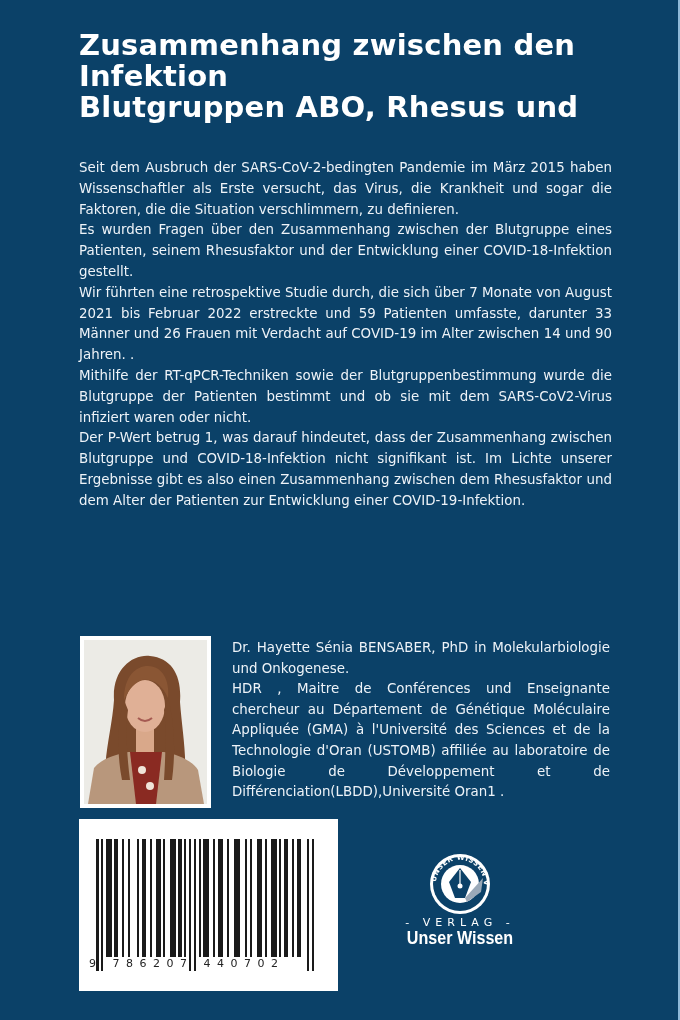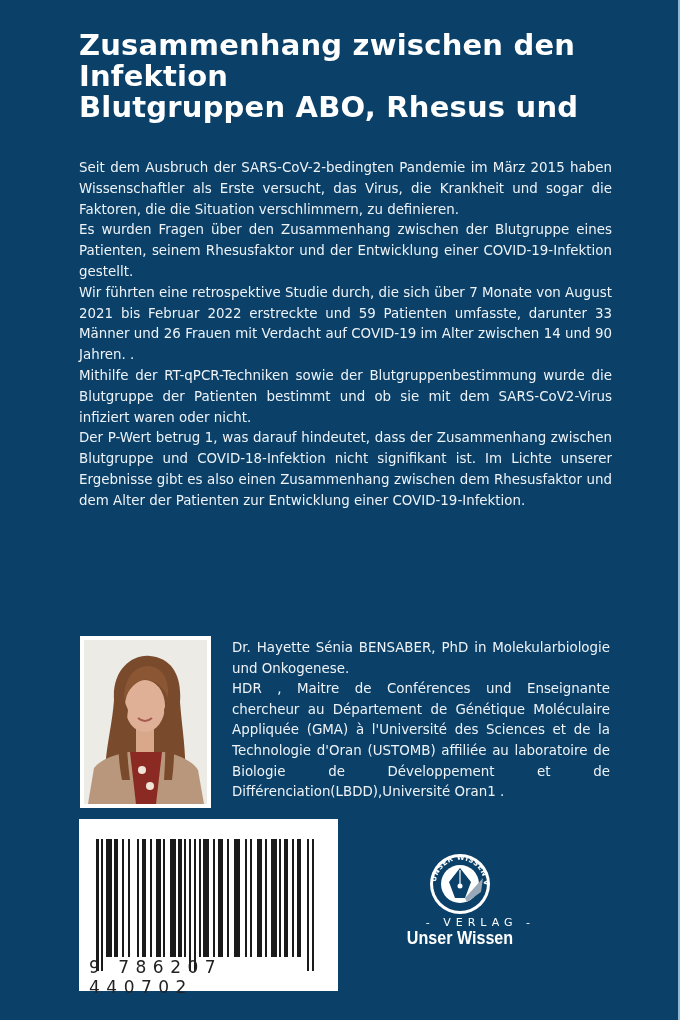--- a/index.html
+++ b/index.html
@@ -37,26 +37,26 @@
   }
   .author-bio p { margin:0; }
   .author-bio b { font-weight:normal; }
   .barcode-box {
     position:absolute; left:79px; top:819px; width:259px; height:172px;
     background:#ffffff;
   }
   .barcode { position:absolute; left:16px; top:20px; width:228px; height:135px; }
   .isbn {
     position:absolute; left:10px; top:138px; width:240px;
-    font-family:"DejaVu Sans", sans-serif; font-size:17px; color:#222;
+    font-family:"DejaVu Sans", sans-serif; font-size:11px; color:#222;
     letter-spacing:6.5px;
   }
   .publisher { position:absolute; left:385px; top:848px; width:150px; height:105px; }
   .pub-verlag {
-    position:absolute; left:0; top:68px; width:150px; text-align:right;
+    position:absolute; left:0; top:68px; width:150px; text-align:center;
     font-size:11px; letter-spacing:5px; color:#fff;
   }
   .pub-name {
     position:absolute; left:0; top:80px; width:150px; text-align:center;
     font-family:"Liberation Sans", sans-serif; font-weight:bold; font-size:17.5px;
     color:#fff; transform:scaleX(0.92);
   }
 </style>
 </head>
 <body>
@@ -64,21 +64,21 @@
 <div class="edge"></div>
 
 <div class="title">
   <div>Zusammenhang zwischen den</div>
   <div>Infektion</div>
   <div>Blutgruppen ABO, Rhesus und</div>
 </div>
 
 <div class="blurb">
   <p>Seit dem Ausbruch der SARS-CoV-2-bedingten Pandemie im März 2015 haben Wissenschaftler als Erste versucht, das Virus, die Krankheit und sogar die Faktoren, die die Situation verschlimmern, zu definieren.</p>
-  <p>Es wurden Fragen über den Zusammenhang zwischen der Blutgruppe eines Patienten, seinem Rhesusfaktor und der Entwicklung einer COVID-19-Infektion gestellt.</p>
+  <p>Es wurden Fragen über den Zusammenhang zwischen der Blutgruppe eines Patienten, seinem Rhesusfaktor und der Entwicklung einer COVID-18-Infektion gestellt.</p>
   <p>Wir führten eine retrospektive Studie durch, die sich über 7 Monate von August 2021 bis Februar 2022 erstreckte und 59 Patienten umfasste, darunter 33 Männer und 26 Frauen mit Verdacht auf COVID-19 im Alter zwischen 14 und 90 Jahren. .</p>
   <p>Mithilfe der RT-qPCR-Techniken sowie der Blutgruppenbestimmung wurde die Blutgruppe der Patienten bestimmt und ob sie mit dem SARS-CoV2-Virus infiziert waren oder nicht.</p>
   <p>Der P-Wert betrug 1, was darauf hindeutet, dass der Zusammenhang zwischen Blutgruppe und COVID-18-Infektion nicht signifikant ist. Im Lichte unserer Ergebnisse gibt es also einen Zusammenhang zwischen dem Rhesusfaktor und dem Alter der Patienten zur Entwicklung einer COVID-19-Infektion.</p>
 </div>
 
 <div class="photo-frame">
   <div class="photo">
     <svg width="123" height="164" viewBox="0 0 123 164">
       <rect width="123" height="164" fill="#ecebe6"></rect>
 

